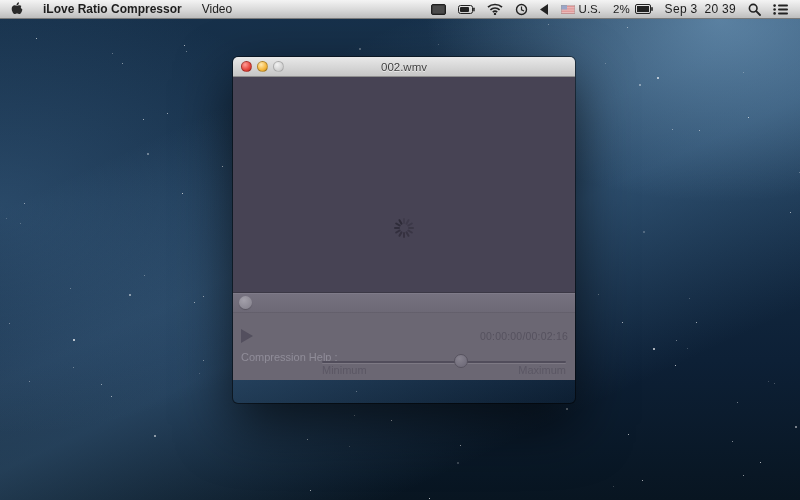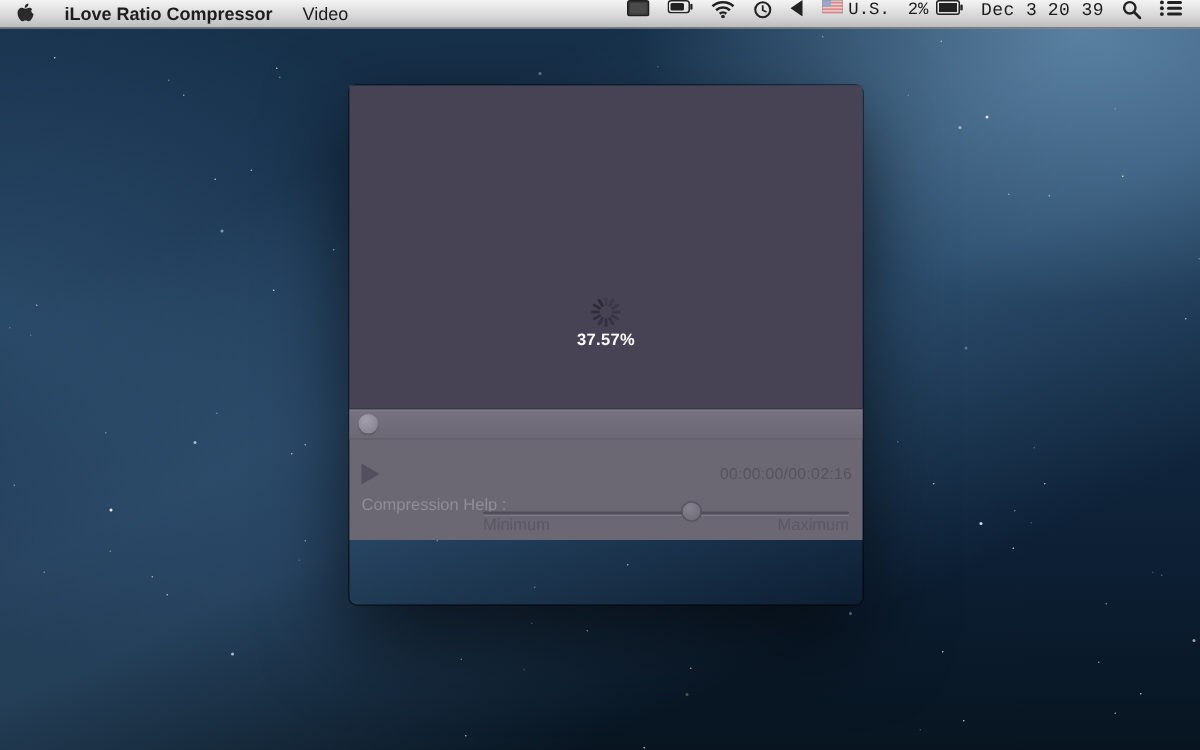--- a/index.html
+++ b/index.html
@@ -27,21 +27,21 @@
     position:absolute; top:0; left:0; right:0; height:19px;
     background:linear-gradient(180deg,#f4f4f4 0%,#d9d9d9 55%,#bdbdbd 100%);
     border-bottom:1px solid rgba(20,20,20,0.55);
     display:flex; align-items:center; justify-content:space-between;
     font-size:12px; color:#1d1d1d; z-index:5;
   }
   .mb-left { display:flex; align-items:center; gap:0; height:100%; }
   .mb-item { display:flex; align-items:center; height:100%; padding:0 10px; cursor:default; }
   .mb-appname { font-weight:bold; padding:0 10px; }
   .mb-right { display:flex; align-items:center; height:100%; gap:0; padding-right:6px; }
-  .mb-status { display:flex; height:100%; padding:0 6px;font-family:Liberation Mono, monospace; }
+  .mb-status { display:flex; align-items:center; height:100%; padding:0 6px; }
   .mb-right svg { display:block; }
   .mb-txt { font-size:11.5px; color:#1d1d1d; }
   .clock-txt { font-size:12px; letter-spacing:0.3px; }
 
   
   .window {
     position:absolute; left:233px; top:57px; width:342px; height:346px;
     border-radius:5px;
     box-shadow:0 22px 55px rgba(0,0,0,0.65), 0 0 0 1px rgba(0,0,0,0.45);
     z-index:4; display:flex; flex-direction:column;
@@ -316,21 +316,21 @@
       <span class="mb-txt" style="margin-right:5px;">2%</span>
       <span>
         <svg width="18" height="10" viewBox="0 0 18 10">
           <rect x="0.5" y="0.5" width="15" height="9" rx="1.5" fill="none" stroke="#222"></rect>
           <rect x="2" y="2" width="12" height="6" fill="#222"></rect>
           <rect x="16.2" y="3" width="1.6" height="4" rx="0.8" fill="#222"></rect>
         </svg>
       </span>
     </div>
     <div class="mb-status">
-      <span class="clock-txt" style="margin-right:7px;">Dec 3</span>
+      <span class="clock-txt" style="margin-right:7px;">Sep 3</span>
       <span class="clock-txt">20 39</span>
     </div>
     <div class="mb-status">
       <span>
         <svg width="13" height="13" viewBox="0 0 13 13">
           <circle cx="5.2" cy="5.2" r="3.8" fill="none" stroke="#222" stroke-width="1.6"></circle>
           <line x1="8.2" y1="8.2" x2="12" y2="12" stroke="#222" stroke-width="1.8" stroke-linecap="round"></line>
         </svg>
       </span>
     </div>
@@ -344,37 +344,44 @@
           <circle cx="1.6" cy="9.4" r="1.3" fill="#222"></circle>
             <rect x="5" y="8.4" width="10" height="2" rx="1" fill="#222"></rect>
         </svg>
       </span>
     </div>
   </div>
 </div>
 
 <div class="window">
 
+  <div class="title-bar">
+    <div class="traffic">
+      <div class="tl tl-close"></div>
+      <div class="tl tl-min"></div>
+      <div class="tl tl-zoom"></div>
+    </div>
+    <div class="title-text">002.wmv</div>
+  </div>
 
   <div class="video-area">
     <div class="spinner" id="spinner">
         <div class="blade" style="transform: rotate(0deg); opacity: 0.3;"></div>
         <div class="blade" style="transform: rotate(30deg); opacity: 0.36;"></div>
         <div class="blade" style="transform: rotate(60deg); opacity: 0.43;"></div>
         <div class="blade" style="transform: rotate(90deg); opacity: 0.49;"></div>
         <div class="blade" style="transform: rotate(120deg); opacity: 0.55;"></div>
         <div class="blade" style="transform: rotate(150deg); opacity: 0.62;"></div>
         <div class="blade" style="transform: rotate(180deg); opacity: 0.68;"></div>
         <div class="blade" style="transform: rotate(210deg); opacity: 0.75;"></div>
         <div class="blade" style="transform: rotate(240deg); opacity: 0.81;"></div>
         <div class="blade" style="transform: rotate(270deg); opacity: 0.87;"></div>
         <div class="blade" style="transform: rotate(300deg); opacity: 0.94;"></div>
         <div class="blade" style="transform: rotate(330deg); opacity: 1;"></div>
       </div>
-    <div class="progress-label">37.57%</div>
   </div>
 
   <div class="control-panel">
     <div class="seek-bar">
       <div class="seek-handle"></div>
     </div>
 
     <div class="play-button">
       <div class="play-icon"></div>
     </div>

